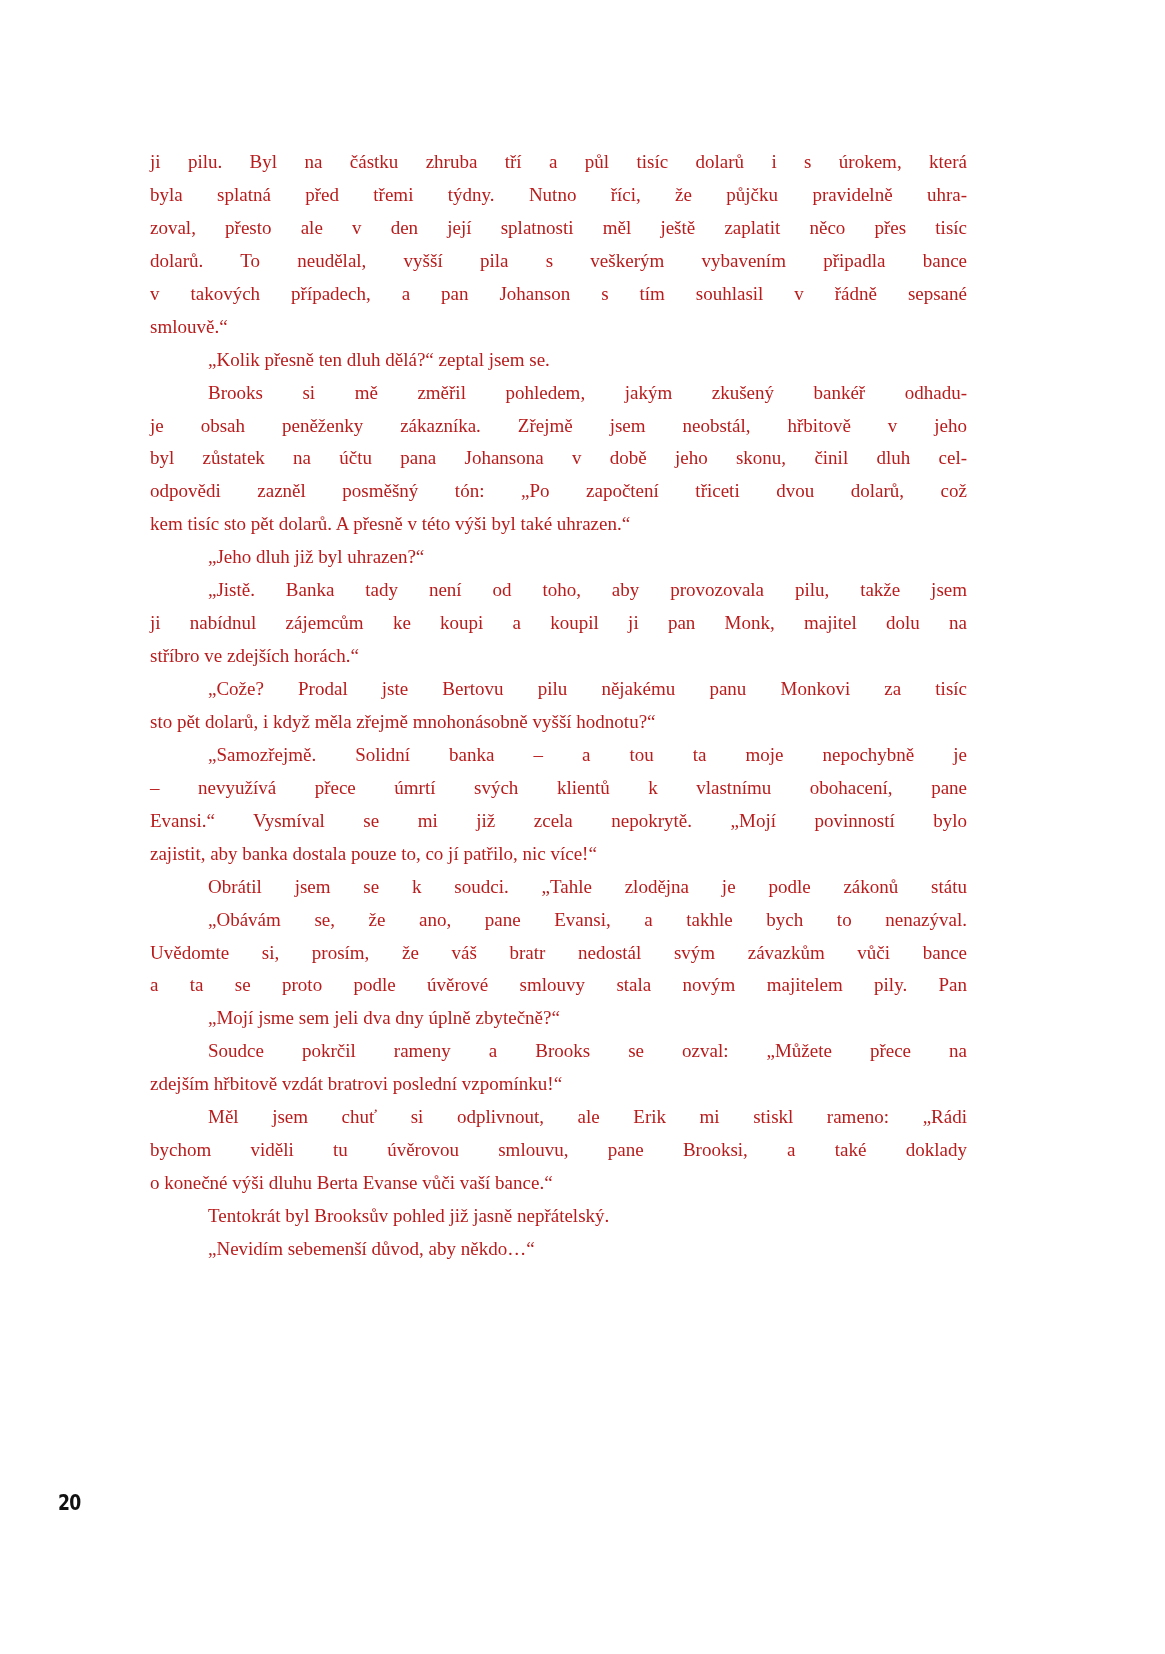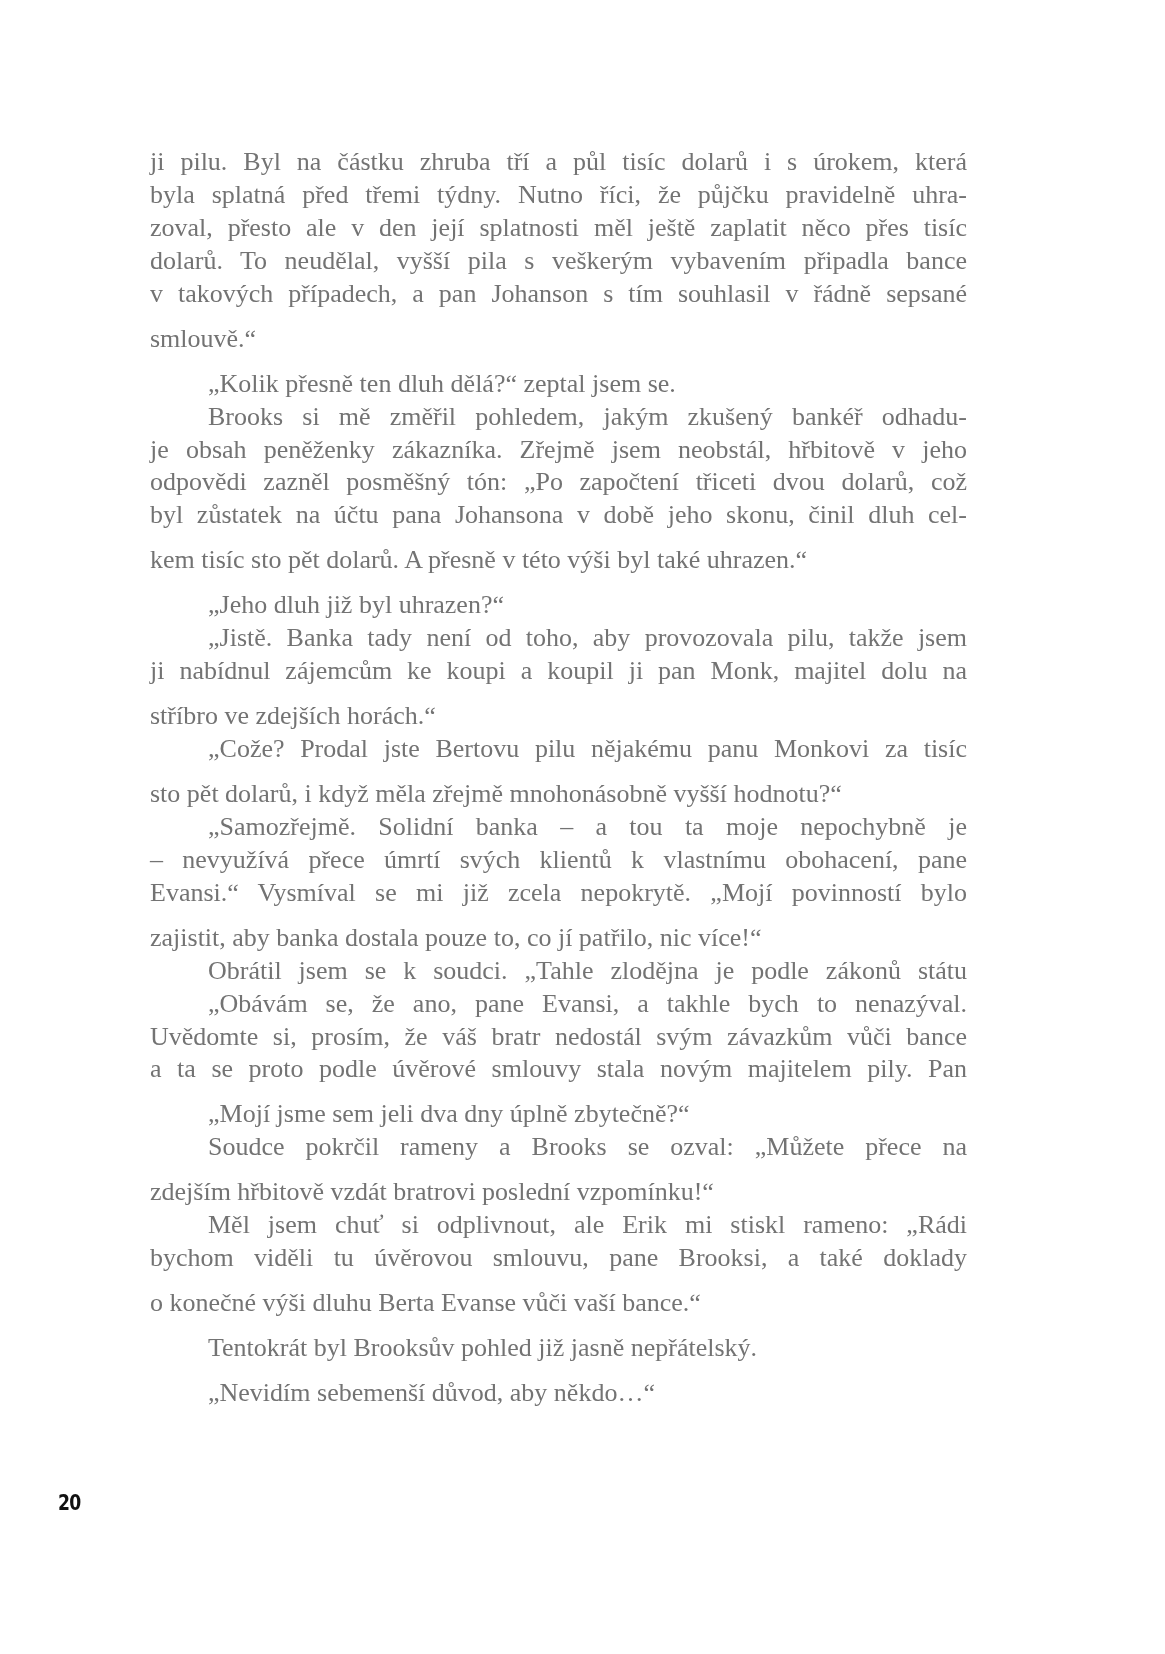--- a/index.html
+++ b/index.html
@@ -19,38 +19,37 @@
     width: 1165px;
     height: 1654px;
     background: #ffffff;
   }
   .text-block {
     position: absolute;
     left: 150px;
     top: 146px;
     width: 817px;
     font-family: "Liberation Serif", "DejaVu Serif", serif;
-    font-size: 26px;
+    font-size: 19px;
     line-height: 32.95px;
-    color: #737373;
+    color: #b91c1c;
   }
   .line {
     display: block;
     white-space: nowrap;
     height: 32.95px;
     overflow: visible;
   }
   .line.j {
     text-align: justify;
     text-align-last: justify;
   }
   .line.l {
     text-align: left;
     text-align-last: left;
-    margin-top: 12px;
   }
   .line.indent {
     padding-left: 58px;
   }
   .page-number {
     position: absolute;
     left: 58px;
     top: 1491px;
     font-family: "DejaVu Sans", sans-serif;
     font-weight: bold;
@@ -68,22 +67,22 @@
   <div class="text-block">
     <span class="line j">ji pilu. Byl na částku zhruba tří a půl tisíc dolarů i s úrokem, která</span>
     <span class="line j">byla splatná před třemi týdny. Nutno říci, že půjčku pravidelně uhra-</span>
     <span class="line j">zoval, přesto ale v den její splatnosti měl ještě zaplatit něco přes tisíc</span>
     <span class="line j">dolarů. To neudělal, vyšší pila s veškerým vybavením připadla bance</span>
     <span class="line j">v takových případech, a pan Johanson s tím souhlasil v řádně sepsané</span>
     <span class="line l">smlouvě.“</span>
     <span class="line l indent">„Kolik přesně ten dluh dělá?“ zeptal jsem se.</span>
     <span class="line j indent">Brooks si mě změřil pohledem, jakým zkušený bankéř odhadu-</span>
     <span class="line j">je obsah peněženky zákazníka. Zřejmě jsem neobstál, hřbitově v jeho</span>
+    <span class="line j">byl zůstatek na účtu pana Johansona v době jeho skonu, činil dluh cel-</span>
     <span class="line j">odpovědi zazněl posměšný tón: „Po započtení třiceti dvou dolarů, což</span>
-    <span class="line j">byl zůstatek na účtu pana Johansona v době jeho skonu, činil dluh cel-</span>
     <span class="line l">kem tisíc sto pět dolarů. A přesně v této výši byl také uhrazen.“</span>
     <span class="line l indent">„Jeho dluh již byl uhrazen?“</span>
     <span class="line j indent">„Jistě. Banka tady není od toho, aby provozovala pilu, takže jsem</span>
     <span class="line j">ji nabídnul zájemcům ke koupi a koupil ji pan Monk, majitel dolu na</span>
     <span class="line l">stříbro ve zdejších horách.“</span>
     <span class="line j indent">„Cože? Prodal jste Bertovu pilu nějakému panu Monkovi za tisíc</span>
     <span class="line l">sto pět dolarů, i když měla zřejmě mnohonásobně vyšší hodnotu?“</span>
     <span class="line j indent">„Samozřejmě. Solidní banka – a tou ta moje nepochybně je</span>
     <span class="line j">– nevyužívá přece úmrtí svých klientů k vlastnímu obohacení, pane</span>
     <span class="line j">Evansi.“ Vysmíval se mi již zcela nepokrytě. „Mojí povinností bylo</span>

